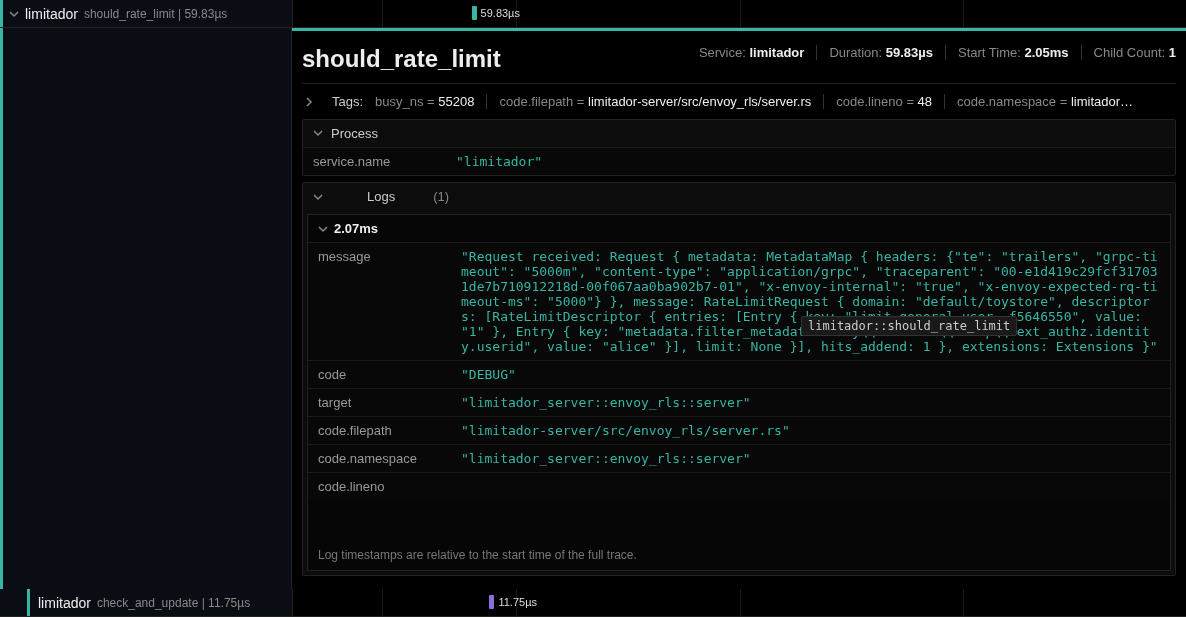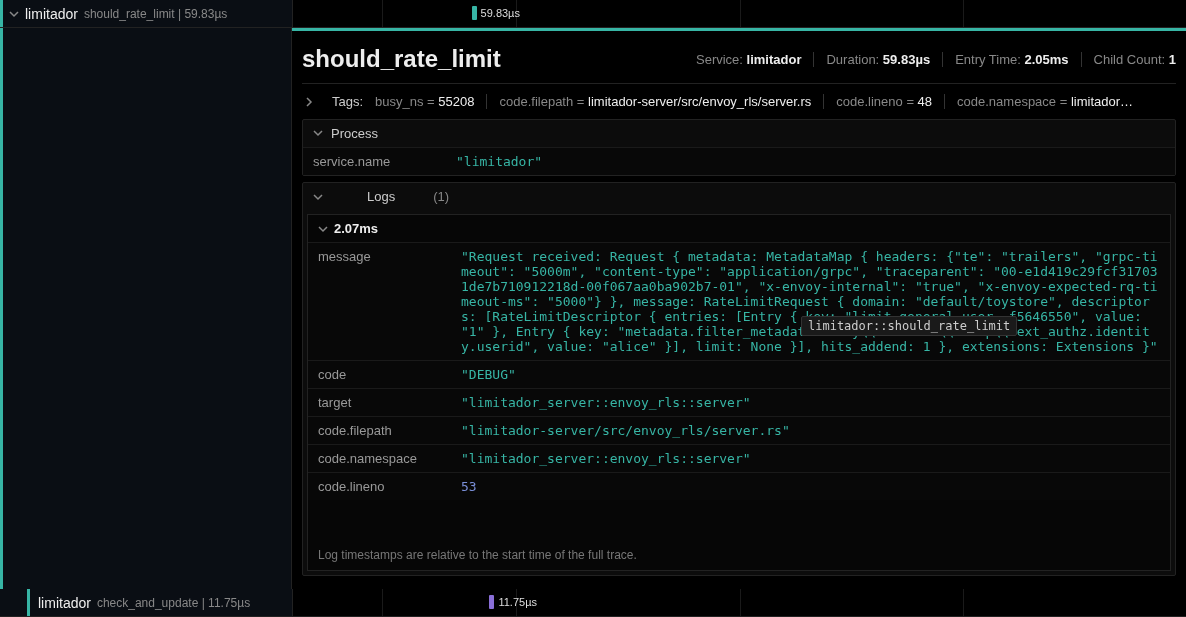--- a/index.html
+++ b/index.html
@@ -89,21 +89,21 @@
   flex: 1;
   background: #000;
   overflow-y: auto;
   border-top: 3px solid #37b5a5;
   padding: 10px;
   position: relative;
 }
 
 .header-row {
   display: flex;
-  align-items: center;
+  align-items: flex-start;
   padding: 4px 0 10px 0;
   border-bottom: 1px solid #222;
   gap: 36px;
 }
 .title {
   font-size: 24px;
   font-weight: 600;
   color: #eee;
   flex: 1;
 }
@@ -259,21 +259,21 @@
     <div class="header-row">
       <div class="title">should_rate_limit</div>
       <div class="meta-group">
         <div class="meta-item">
           <span>Service:</span> <span class="val">limitador</span>
         </div>
         <div class="meta-item">
           <span>Duration:</span> <span class="val">59.83µs</span>
         </div>
         <div class="meta-item">
-          <span>Entry Time:</span> <span class="val">2.05ms</span>
+          <span>Start Time:</span> <span class="val">2.05ms</span>
         </div>
         <div class="meta-item">
           <span>Child Count:</span> <span class="val">1</span>
         </div>
       </div>
     </div>
 
     <div class="tags-row">
       <span class="caret">
           <svg class="chev" viewBox="0 0 10 10">
@@ -339,21 +339,20 @@
         <div class="kv-row">
           <div class="kv-key">code.filepath</div>
           <div class="kv-val">"limitador-server/src/envoy_rls/server.rs"</div>
         </div>
         <div class="kv-row">
           <div class="kv-key">code.namespace</div>
           <div class="kv-val">"limitador_server::envoy_rls::server"</div>
         </div>
         <div class="kv-row">
           <div class="kv-key">code.lineno</div>
-          <div class="kv-val num">53</div>
         </div>
         <div class="footer-note">Log timestamps are relative to the start time of the full trace.</div>
       </div>
     </div>
 
     <div class="spanid">
       <span><svg class="link-ic" viewBox="0 0 16 16">
             <path d="M6 10l4-4M7 4h-2a3 3 0 000 6h2M9 12h2a3 3 0 000-6h-2" stroke="#888" fill="none" stroke-width="1.3"></path>
           </svg></span>
       <span>SpanID:</span>

